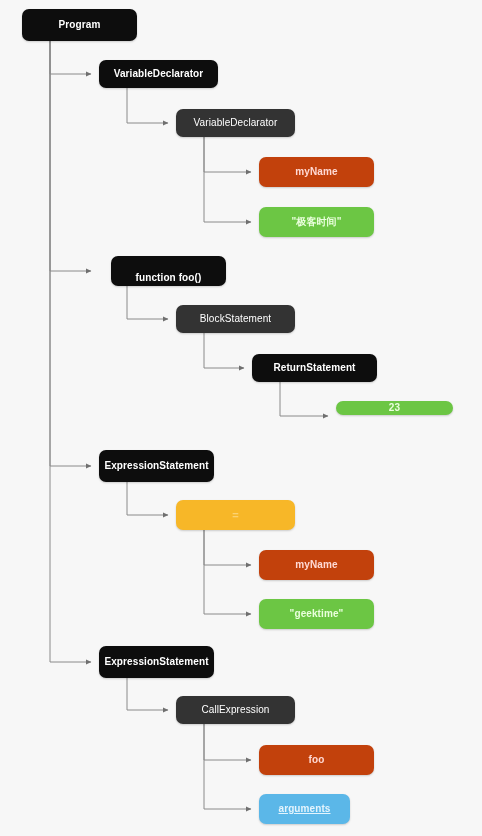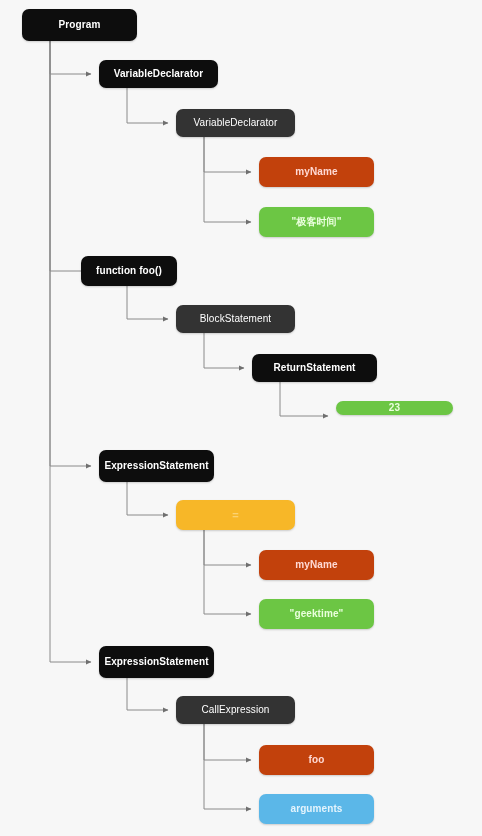--- a/index.html
+++ b/index.html
@@ -87,21 +87,21 @@
       </div>
       <div class="node n-dark" style="left: 176px; top: 109px; width: 119px; height: 28px;">
         <span class="lbl">VariableDeclarator</span>
       </div>
       <div class="node n-red" style="left: 259px; top: 157px; width: 115px; height: 30px;">
         <span class="lbl">myName</span>
       </div>
       <div class="node n-green" style="left: 259px; top: 207px; width: 115px; height: 30px;">
         <span class="lbl">"极客时间"</span>
       </div>
-      <div class="node n-black" style="left: 81px; top: 256px; width: 96px; height: 30px;">
+      <div class="node n-black" style="left: 111px; top: 256px; width: 115px; height: 30px; align-items: flex-end;">
         <span class="lbl">function foo()</span>
       </div>
       <div class="node n-dark" style="left: 176px; top: 305px; width: 119px; height: 28px;">
         <span class="lbl">BlockStatement</span>
       </div>
       <div class="node n-black" style="left: 252px; top: 354px; width: 125px; height: 28px;">
         <span class="lbl">ReturnStatement</span>
       </div>
       <div class="node n-green" style="left: 336px; top: 401px; width: 117px; height: 14px;">
         <span class="lbl">23</span>
@@ -120,17 +120,17 @@
       </div>
       <div class="node n-black" style="left: 99px; top: 646px; width: 115px; height: 32px;">
         <span class="lbl">ExpressionStatement</span>
       </div>
       <div class="node n-dark" style="left: 176px; top: 696px; width: 119px; height: 28px;">
         <span class="lbl">CallExpression</span>
       </div>
       <div class="node n-red" style="left: 259px; top: 745px; width: 115px; height: 30px;">
         <span class="lbl">foo</span>
       </div>
-      <div class="node n-blue" style="left: 259px; top: 794px; width: 115px; height: 30px;">
+      <div class="node n-blue" style="left: 259px; top: 794px; width: 91px; height: 30px; text-decoration: underline;">
         <span class="lbl">arguments</span>
       </div>
     </div>
 </div>
 
 </body></html>

